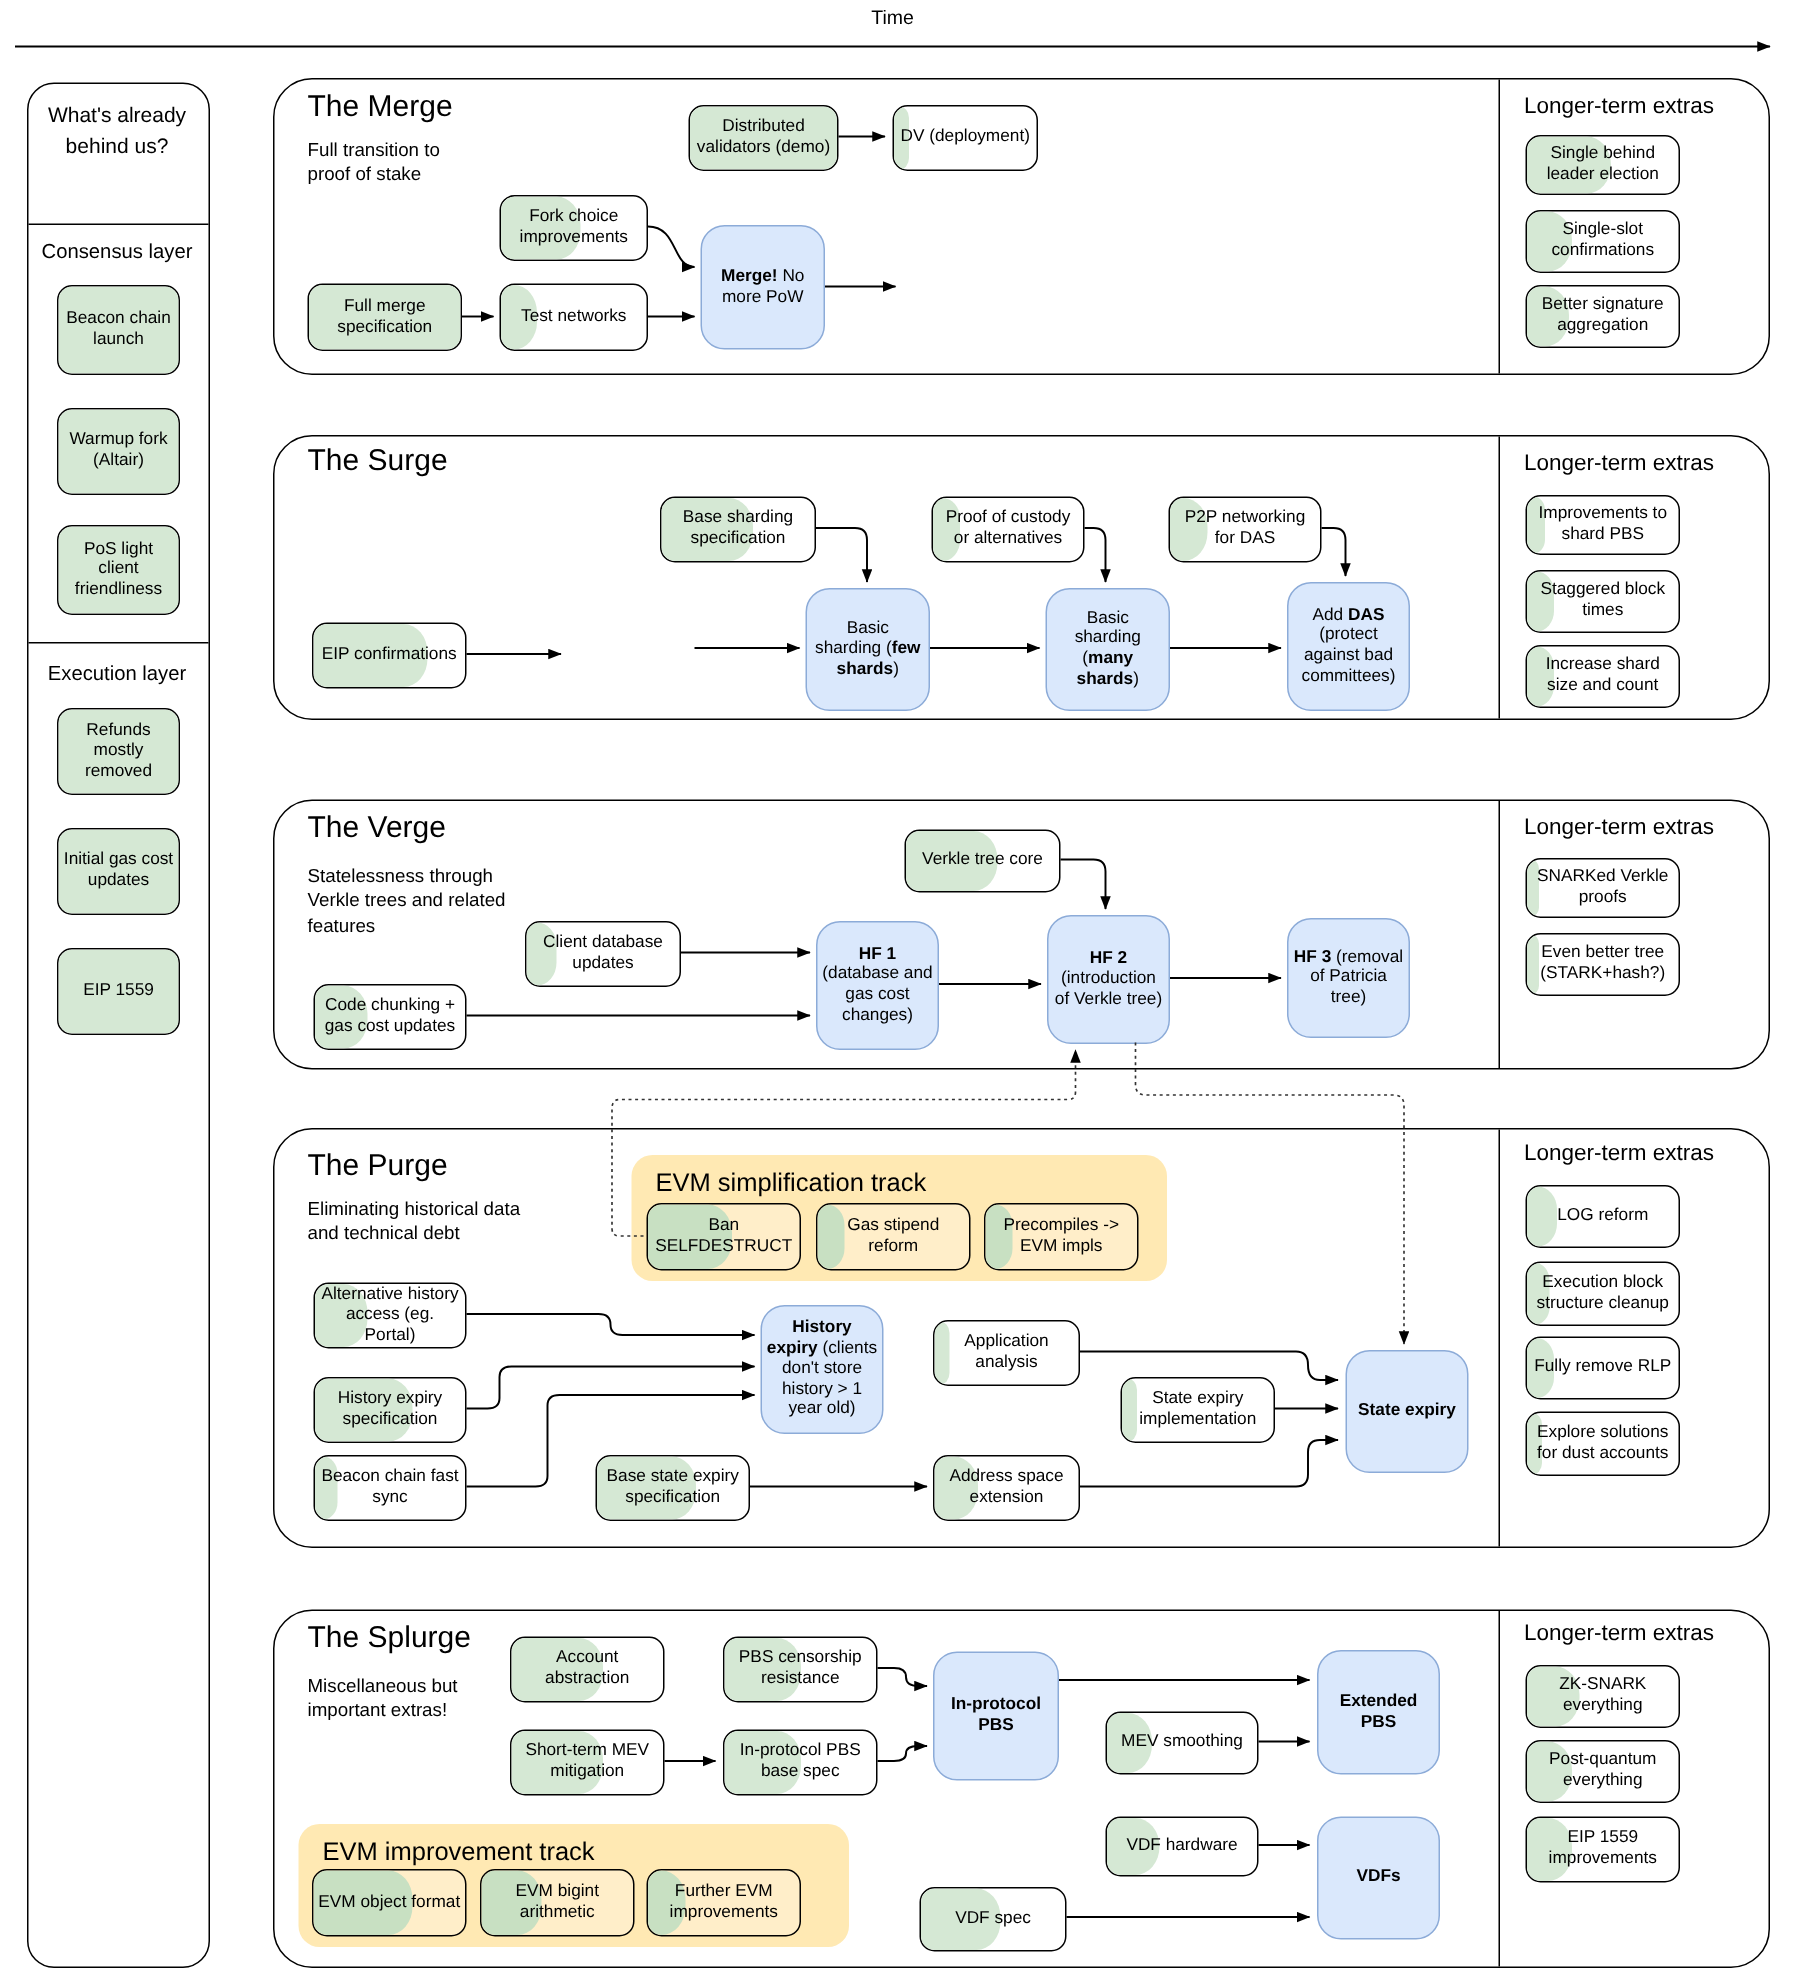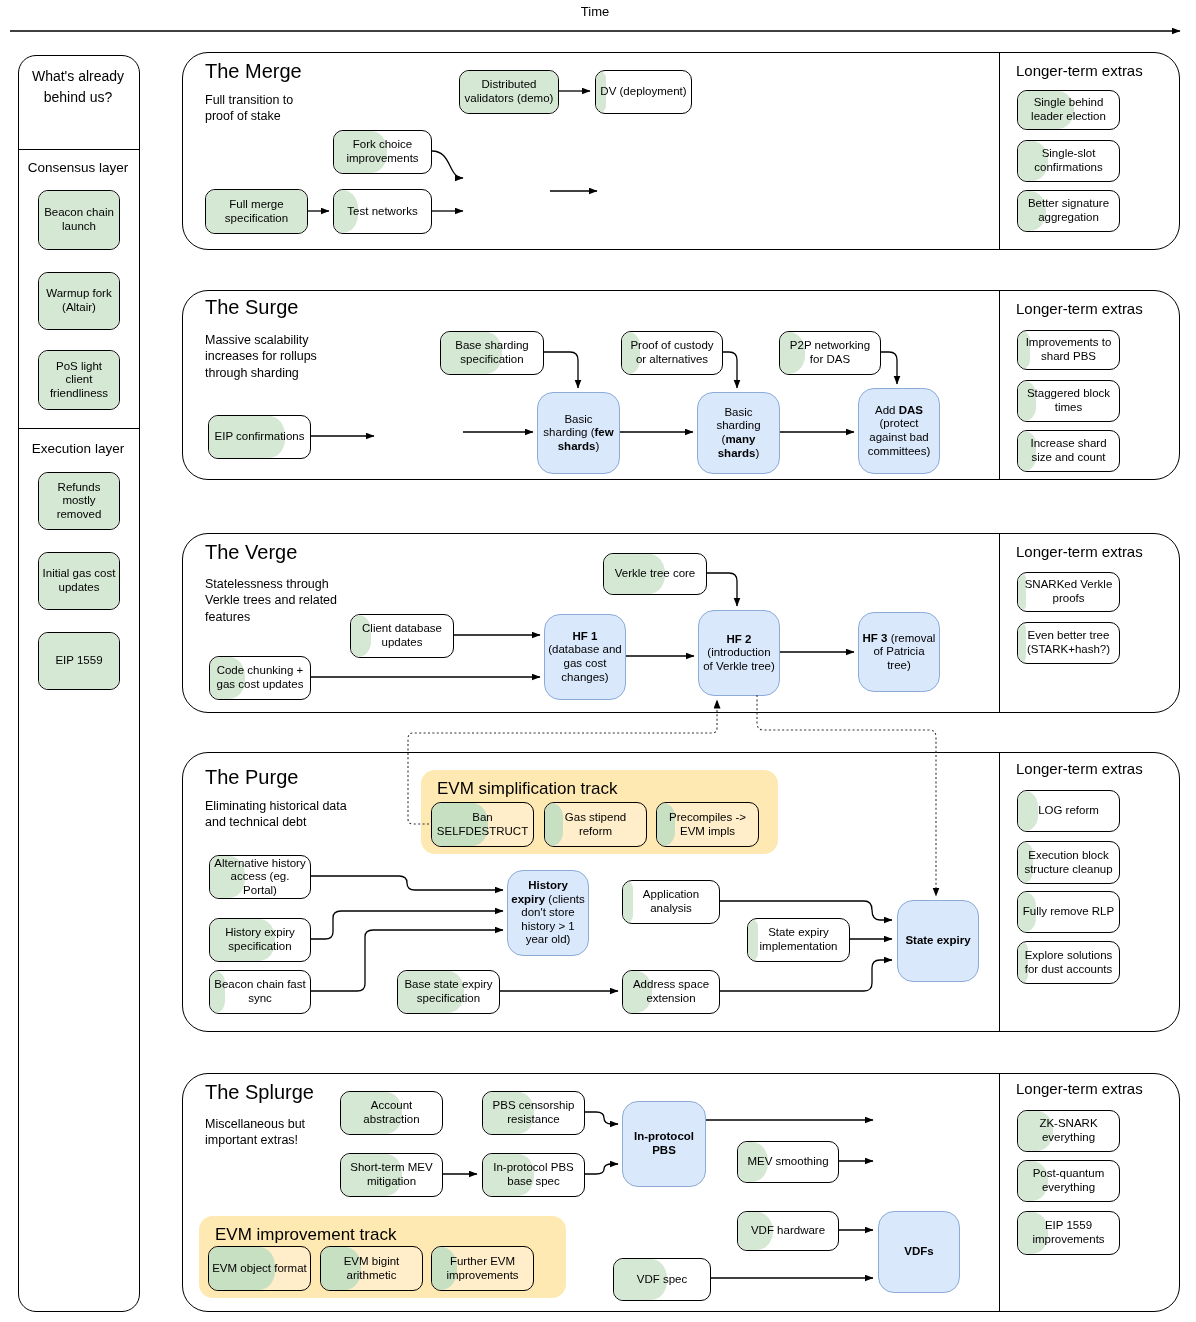--- a/index.html
+++ b/index.html
@@ -103,36 +103,38 @@
       <span class="lb">Fork choice improvements</span>
     </div>
   <div class="node" style="left:205px;top:189px;width:101px;height:43px">
       <i class="prog" style="width: 100%; border-radius: 9px;"></i>
       <span class="lb">Full merge specification</span>
     </div>
   <div class="node" style="left:333px;top:189px;width:97px;height:43px">
       <i class="prog" style="width: 25%;"></i>
       <span class="lb">Test networks</span>
     </div>
+  <div class="node milestone" style="left:467px;top:150px;width:81px;height:81px">
+      <span class="lb"><span></span><b>Merge!</b><span> No more PoW</span></span>
+    </div>
 
   <div class="node" style="left:1017px;top:90px;width:101px;height:38px">
       <i class="prog" style="width: 55%;"></i>
       <span class="lb">Single behind leader election</span>
     </div>
   <div class="node" style="left:1017px;top:140px;width:101px;height:40px">
       <i class="prog" style="width: 30%;"></i>
       <span class="lb">Single-slot confirmations</span>
     </div>
   <div class="node" style="left:1017px;top:190px;width:101px;height:40px">
       <i class="prog" style="width: 28%;"></i>
       <span class="lb">Better signature aggregation</span>
     </div>
 
   <div class="sec-title" style="left:205px;top:296px">The Surge</div>
-  <div class="sec-sub" style="left:205px;top:332px;width:140px">Massive scalability increases for rollups through sharding</div>
   <div class="extras-title" style="left:1016px;top:300px">Longer-term extras</div>
 
   <div class="node" style="left:208px;top:415px;width:101px;height:42px">
       <i class="prog" style="width: 75%;"></i>
       <span class="lb">EIP confirmations</span>
     </div>
   <div class="node" style="left:440px;top:331px;width:102px;height:42px">
       <i class="prog" style="width: 60%;"></i>
       <span class="lb">Base sharding specification</span>
     </div>
@@ -293,20 +295,23 @@
   <div class="node" style="left:482px;top:1153px;width:101px;height:42px">
       <i class="prog" style="width: 50%;"></i>
       <span class="lb">In-protocol PBS base spec</span>
     </div>
   <div class="node milestone" style="left:622px;top:1101px;width:82px;height:84px">
       <span class="lb"><span></span><b>In-protocol PBS</b><span></span></span>
     </div>
   <div class="node" style="left:737px;top:1141px;width:100px;height:40px">
       <i class="prog" style="width: 30%;"></i>
       <span class="lb">MEV smoothing</span>
+    </div>
+  <div class="node milestone" style="left:878px;top:1100px;width:80px;height:81px">
+      <span class="lb"><span></span><b>Extended PBS</b><span></span></span>
     </div>
   <div class="node" style="left:737px;top:1211px;width:100px;height:38px">
       <i class="prog" style="width: 35%;"></i>
       <span class="lb">VDF hardware</span>
     </div>
   <div class="node milestone" style="left:878px;top:1211px;width:80px;height:80px">
       <span class="lb"><span></span><b>VDFs</b><span></span></span>
     </div>
   <div class="node" style="left:613px;top:1258px;width:96px;height:41px">
       <i class="prog" style="width: 55%;"></i>

